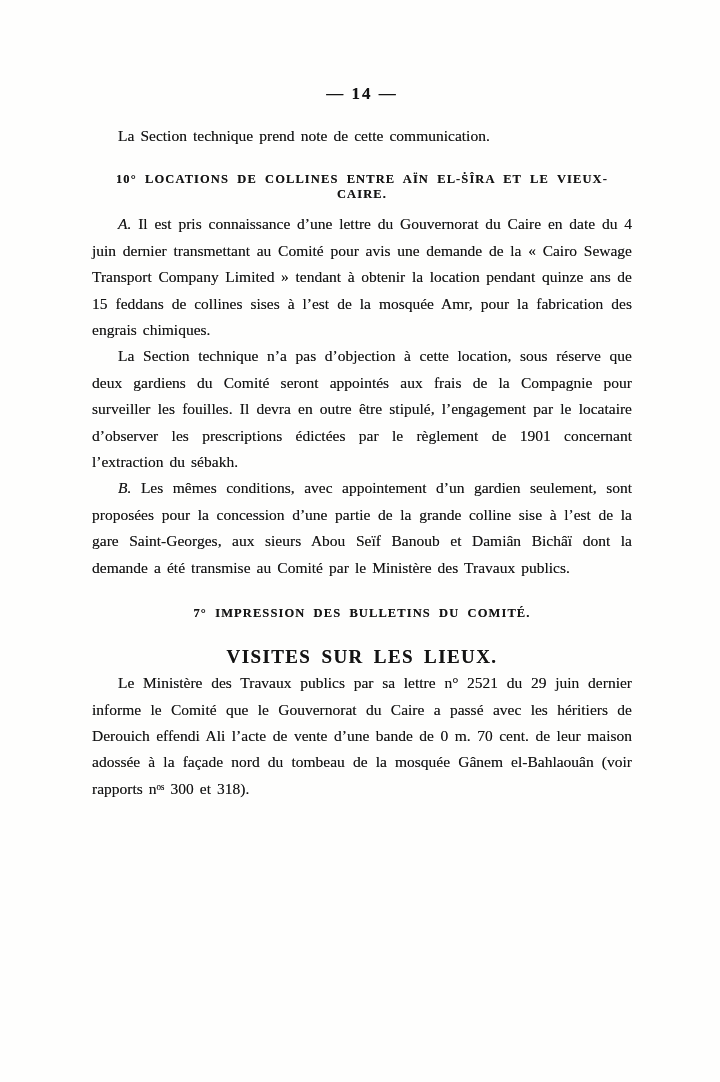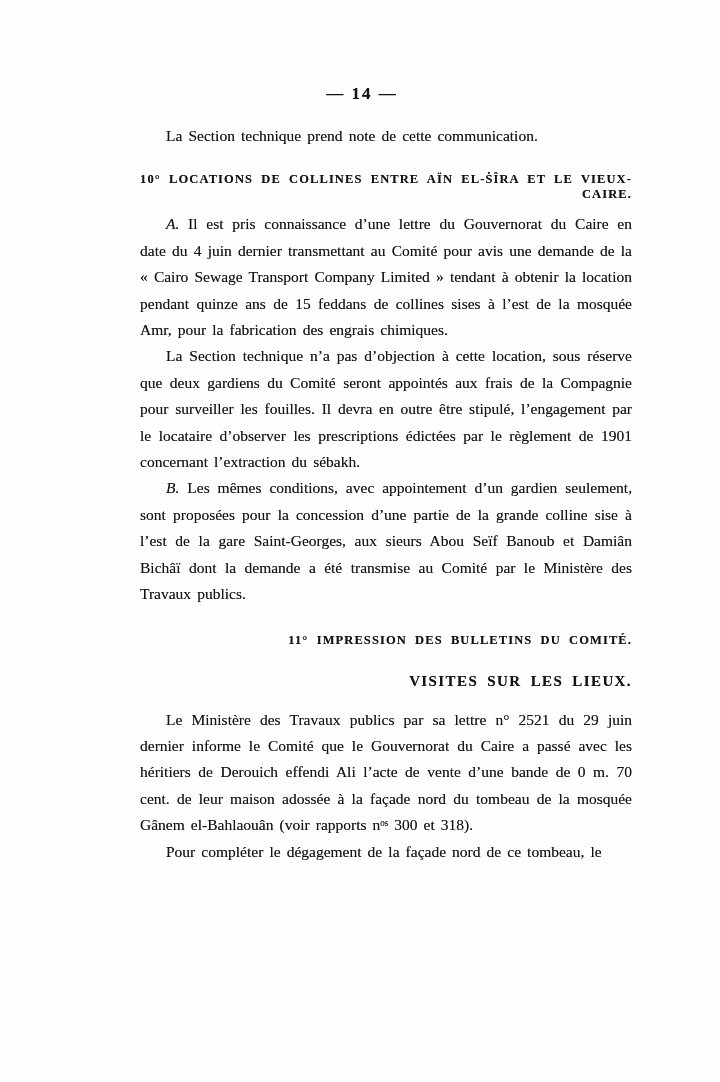--- a/index.html
+++ b/index.html
@@ -27,36 +27,36 @@
     letter-spacing: 2px;
     margin: 0 0 19px 0;
   }
   p.body-para {
     margin: 0;
     font-size: 15.5px;
     line-height: 26.4px;
     text-align: justify;
     word-spacing: 2.2px;
   }
-  p.indent { text-indent: 26px; margin-left: 48px; }
+  p.indent { text-indent: 26px; }
   .lead-letter { font-style: italic; }
   .sec-heading {
-    text-align: right;
+    text-align: center;
     font-weight: bold;
     font-size: 12.5px;
     letter-spacing: 1.1px;
     word-spacing: 4px;
     margin: 0;
   }
   .h10 { margin: 23px 0 9px 0; }
   .h11 { margin: 25px 0 9px 0; }
   .visites {
-    font-size: 15px;
+    font-size: 19px;
     letter-spacing: 1.4px;
-    margin: 25px 0 17px 0;
+    margin: 25px 0 2px 0;
   }
   .h12 { margin: 17px 0 9px 0; }
   .para-b-gap { margin-top: 17px; }
 </style>
 </head>
 <body>
 
 <div class="page">
 
   <div class="page-number">— 14 —</div>
@@ -65,23 +65,22 @@
   <p class="body-para indent">La Section technique prend note de cette communication.</p>
 
   <h4 class="sec-heading h10">10° LOCATIONS DE COLLINES ENTRE AÏN EL-ṠÎRA ET LE VIEUX-CAIRE.</h4>
 
   <p class="body-para indent"><span class="lead-letter">A.</span> <span>Il est pris connaissance d’une lettre du Gouvernorat du Caire en date du 4 juin dernier transmettant au Comité pour avis une demande de la « Cairo Sewage Transport Company Limited » tendant à obtenir la location pendant quinze ans de 15 feddans de collines sises à l’est de la mosquée Amr, pour la fabrication des engrais chimiques.</span></p>
 
   <p class="body-para indent">La Section technique n’a pas d’objection à cette location, sous réserve que deux gardiens du Comité seront appointés aux frais de la Compagnie pour surveiller les fouilles. Il devra en outre être stipulé, l’engagement par le locataire d’observer les prescriptions édictées par le règlement de 1901 concernant l’extraction du sébakh.</p>
 
   <p class="body-para indent para-b-gap"><span class="lead-letter">B.</span> <span>Les mêmes conditions, avec appointement d’un gardien seulement, sont proposées pour la concession d’une partie de la grande colline sise à l’est de la gare Saint-Georges, aux sieurs Abou Seïf Banoub et Damiân Bichâï dont la demande a été transmise au Comité par le Ministère des Travaux publics.</span></p>
 
-  <h4 class="sec-heading h11">11° IMPRESSION DES BULLETINS DU COMITÉ.</h4>
+  <h4 class="sec-heading h11">7° IMPRESSION DES BULLETINS DU COMITÉ.</h4>
 
 
   <h3 class="sec-heading visites">VISITES SUR LES LIEUX.</h3>
 
 
   <p class="body-para indent">Le Ministère des Travaux publics par sa lettre n° 2521 du 29 juin dernier informe le Comité que le Gouvernorat du Caire a passé avec les héritiers de Derouich effendi Ali l’acte de vente d’une bande de 0 m. 70 cent. de leur maison adossée à la façade nord du tombeau de la mosquée Gânem el-Bahlaouân (voir rapports nᵒˢ 300 et 318).</p>
 
-  <p class="body-para indent">Pour compléter le dégagement de la façade nord de ce tombeau, le</p>
 
 </div>
 
 </body></html>

